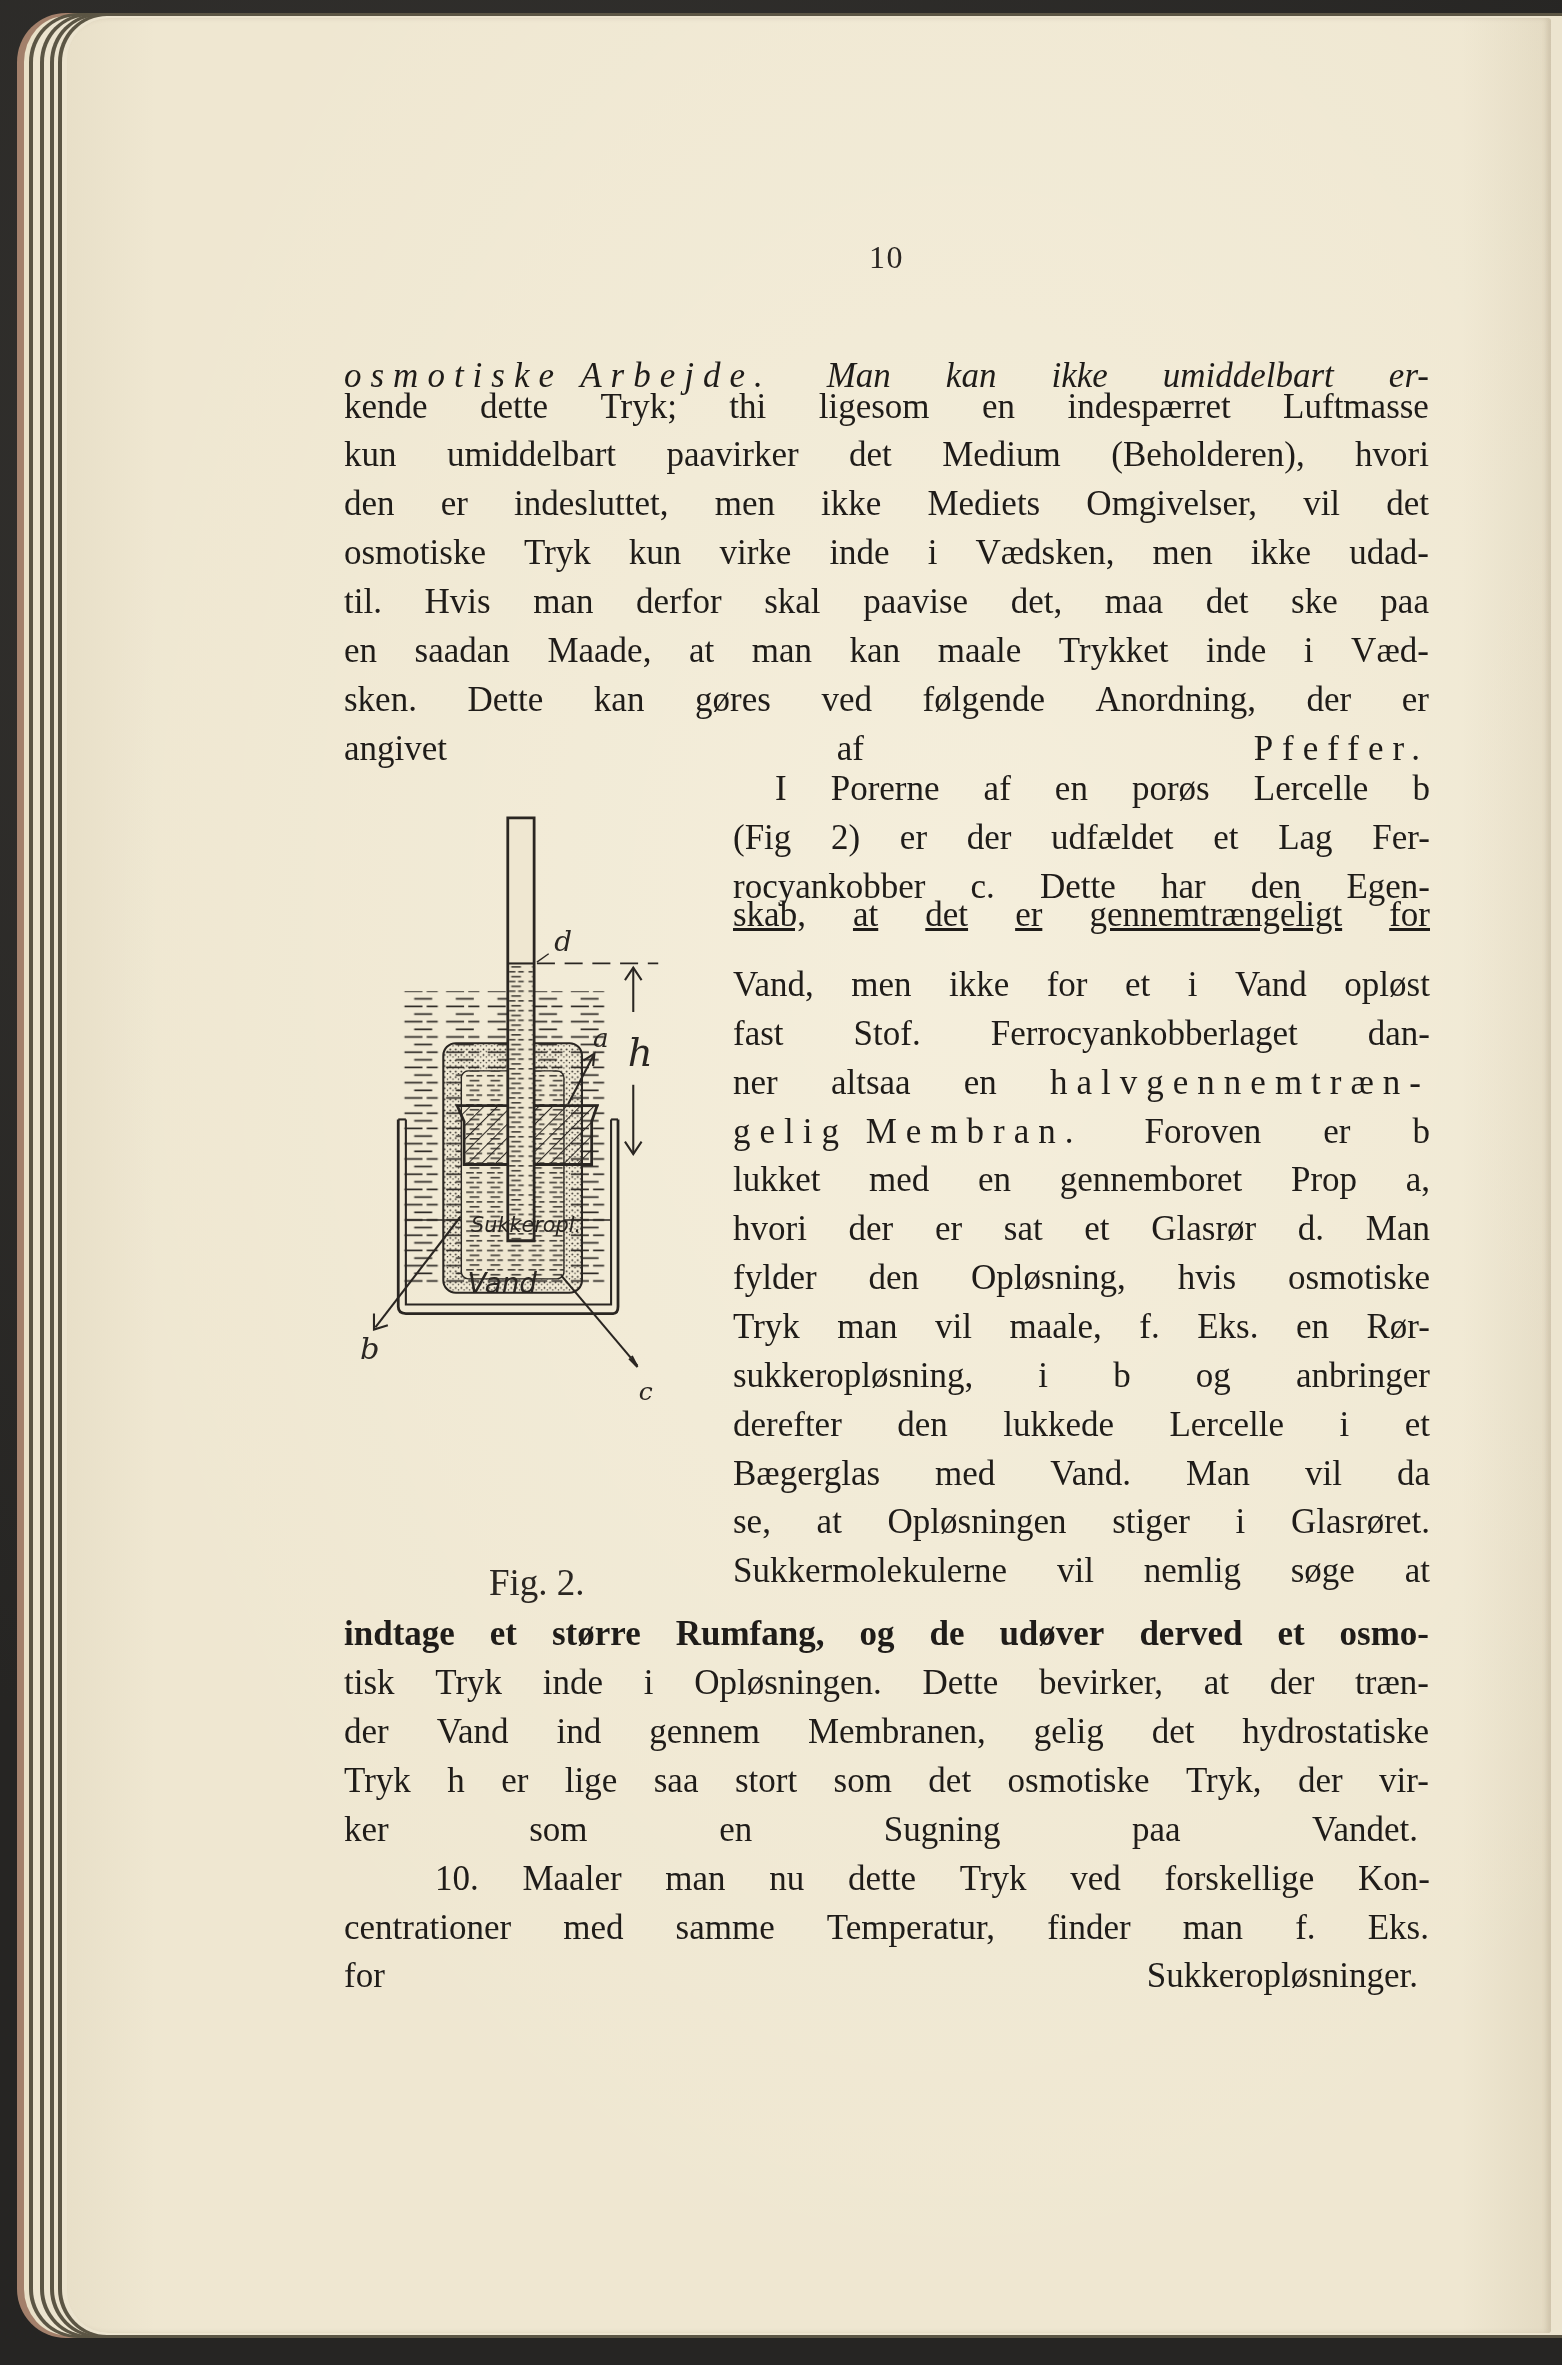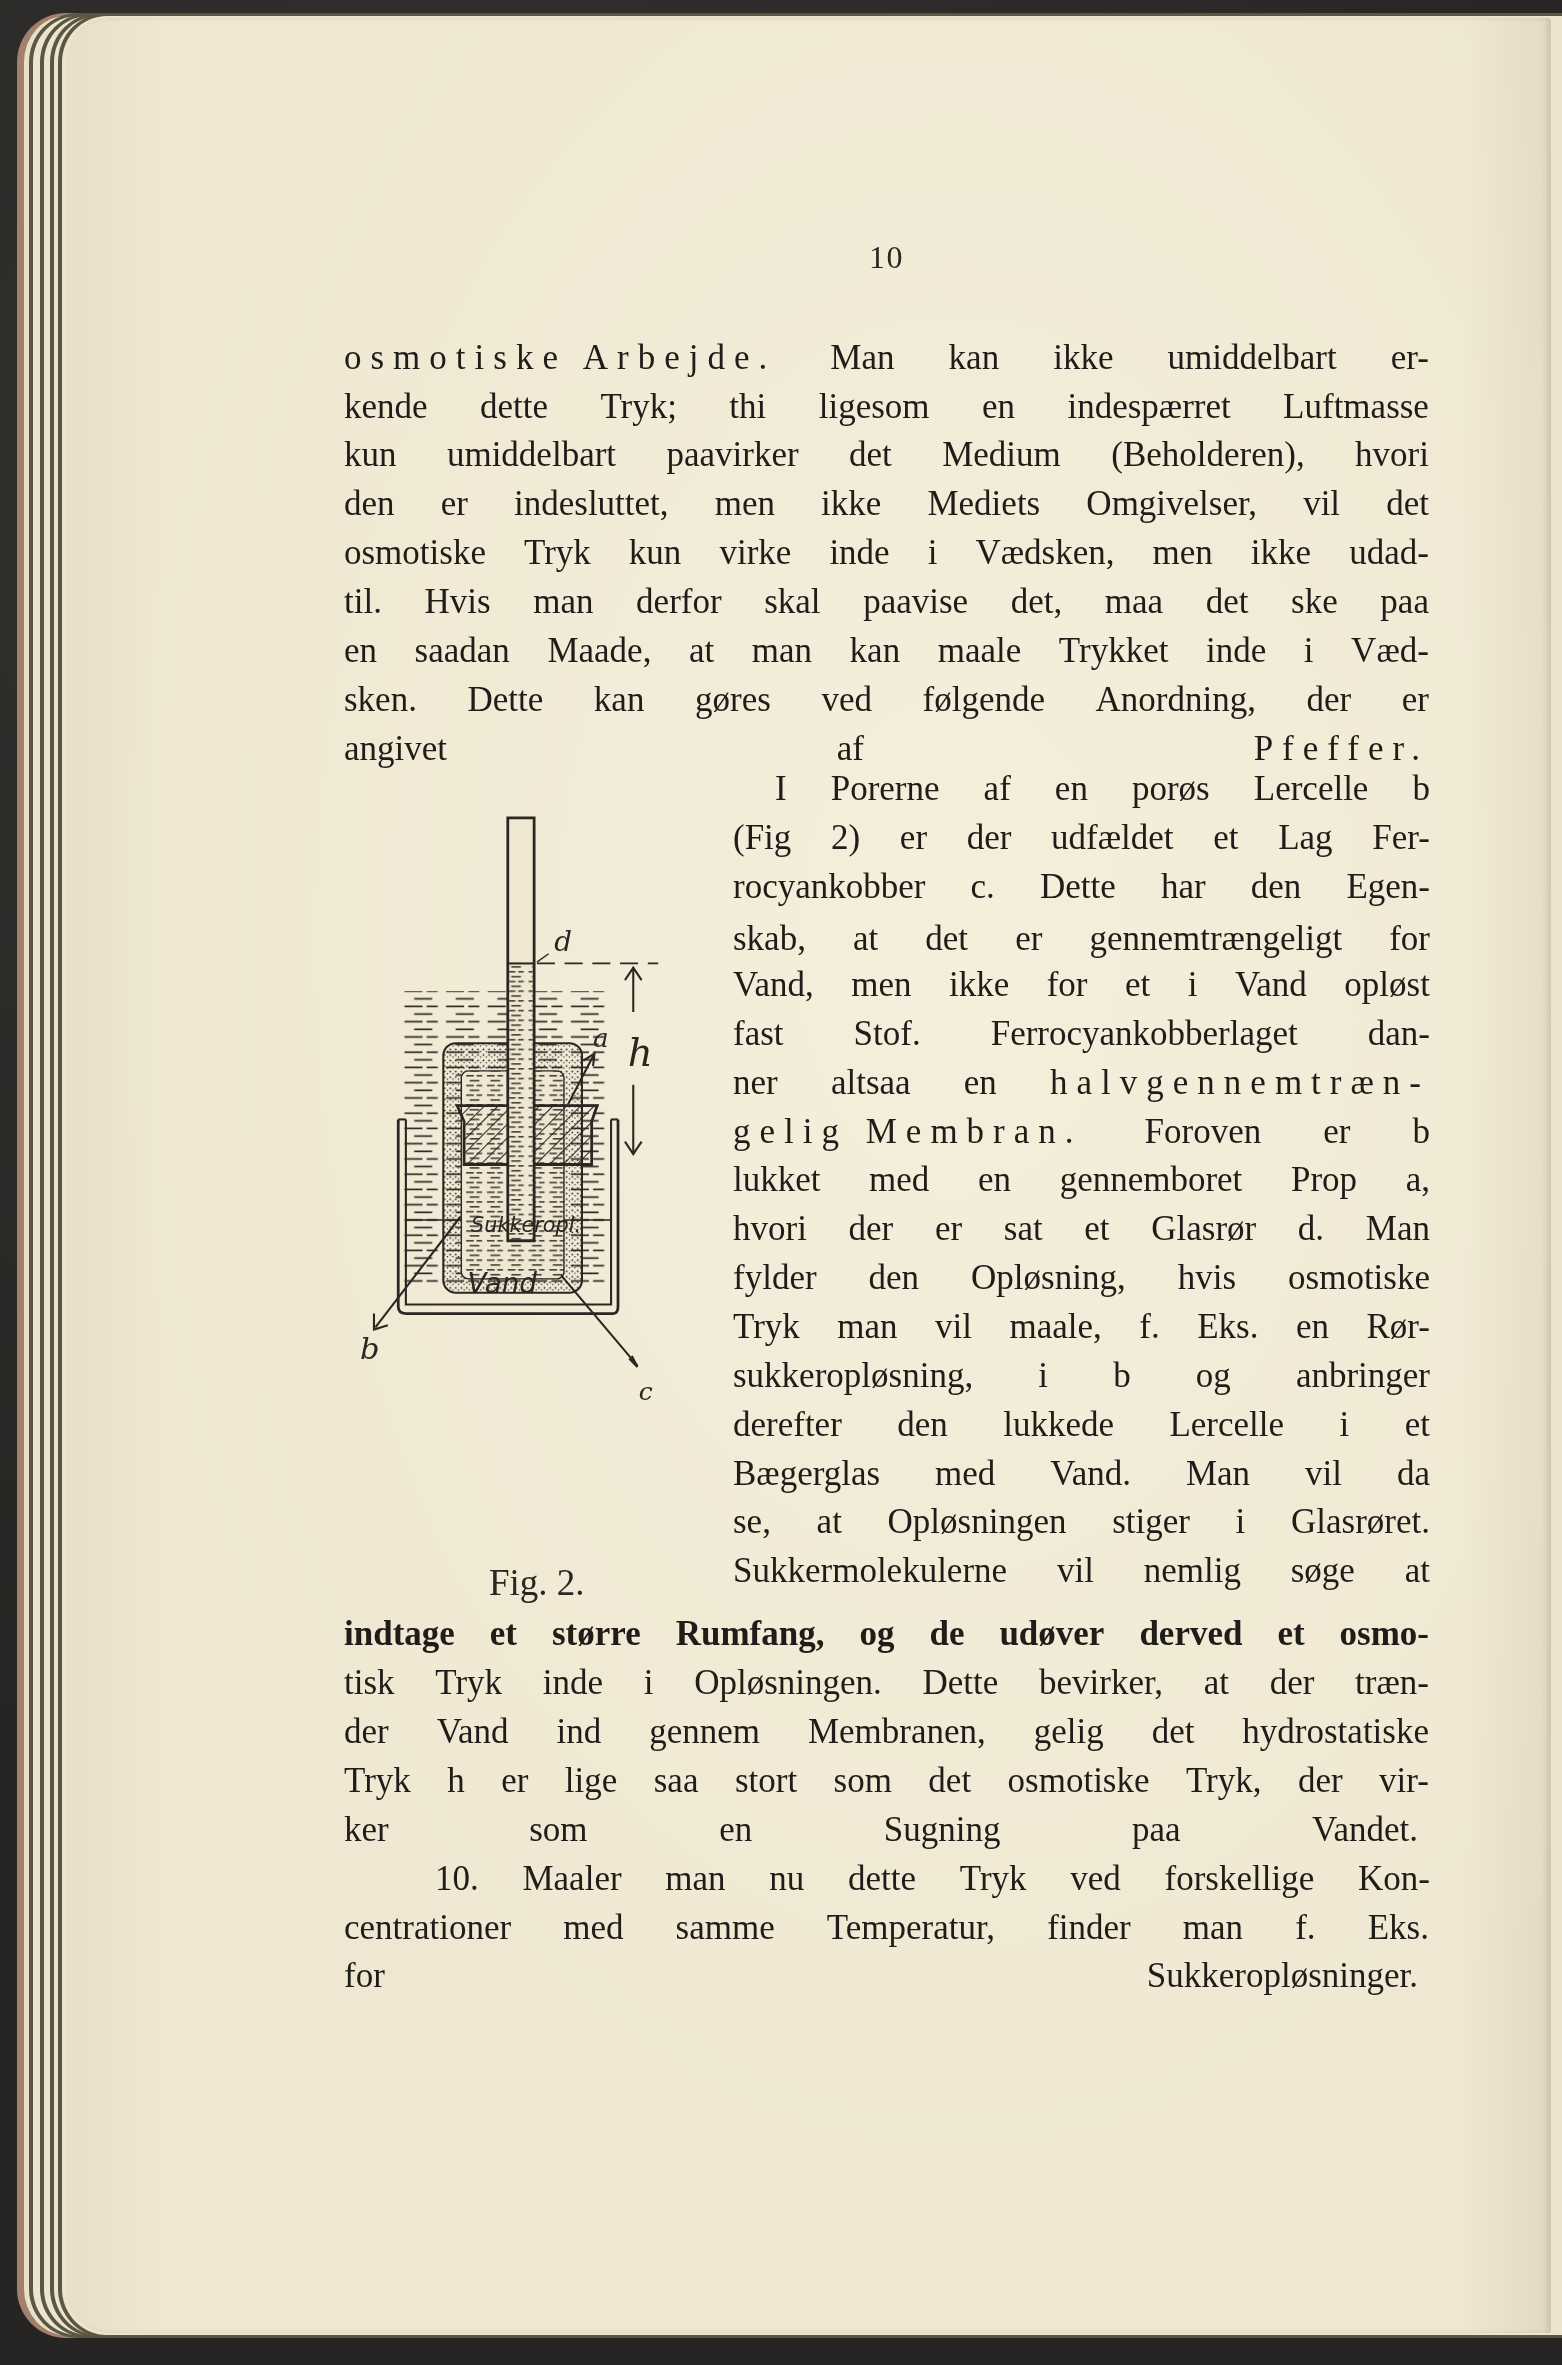--- a/index.html
+++ b/index.html
@@ -74,21 +74,21 @@
 <div class="edge e0"></div>
 <div class="edge e1"></div>
 <div class="edge e2"></div>
 <div class="edge e3"></div>
 <div class="edge e4"></div>
 <div class="page"></div>
 
 <div class="page-number">10</div>
 
 <div id="text-top" class="text">
-    <div class="line full" style="top: 333px;">
+    <div class="line full" style="top: 351px; font-style: italic;">
       <span class="w sperr">osmotiske Arbejde.</span>
       <span class="w">Man</span>
       <span class="w">kan</span>
       <span class="w">ikke</span>
       <span class="w">umiddelbart</span>
       <span class="w">er-</span>
     </div>
     <div class="line full" style="top: 382px;">
       <span class="w">kende</span>
       <span class="w">dette</span>
@@ -195,21 +195,21 @@
       <span class="w">Fer-</span>
     </div>
     <div class="line right" style="top: 862px;">
       <span class="w">rocyankobber</span>
       <span class="w">c.</span>
       <span class="w">Dette</span>
       <span class="w">har</span>
       <span class="w">den</span>
       <span class="w">Egen-</span>
     </div>
-    <div class="line right" style="top: 914px;">
+    <div class="line right" style="top: 890px; text-decoration: underline;">
       <span class="w">skab,</span>
       <span class="w">at</span>
       <span class="w">det</span>
       <span class="w">er</span>
       <span class="w">gennemtrængeligt</span>
       <span class="w">for</span>
     </div>
     <div class="line right" style="top: 960px;">
       <span class="w">Vand,</span>
       <span class="w">men</span>

